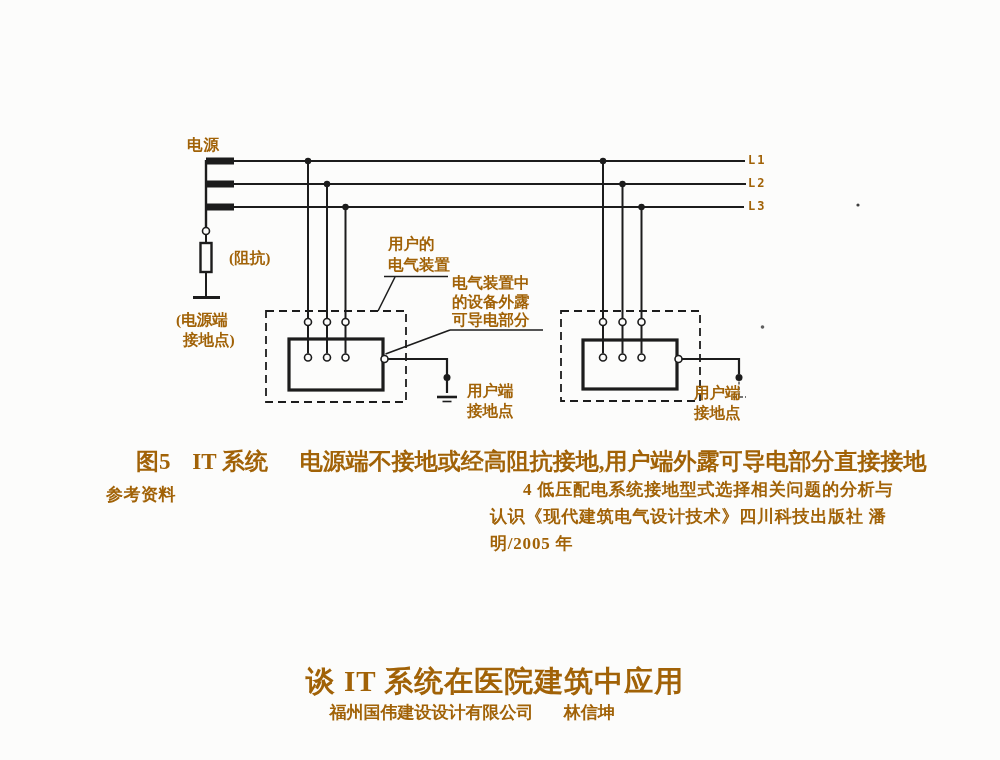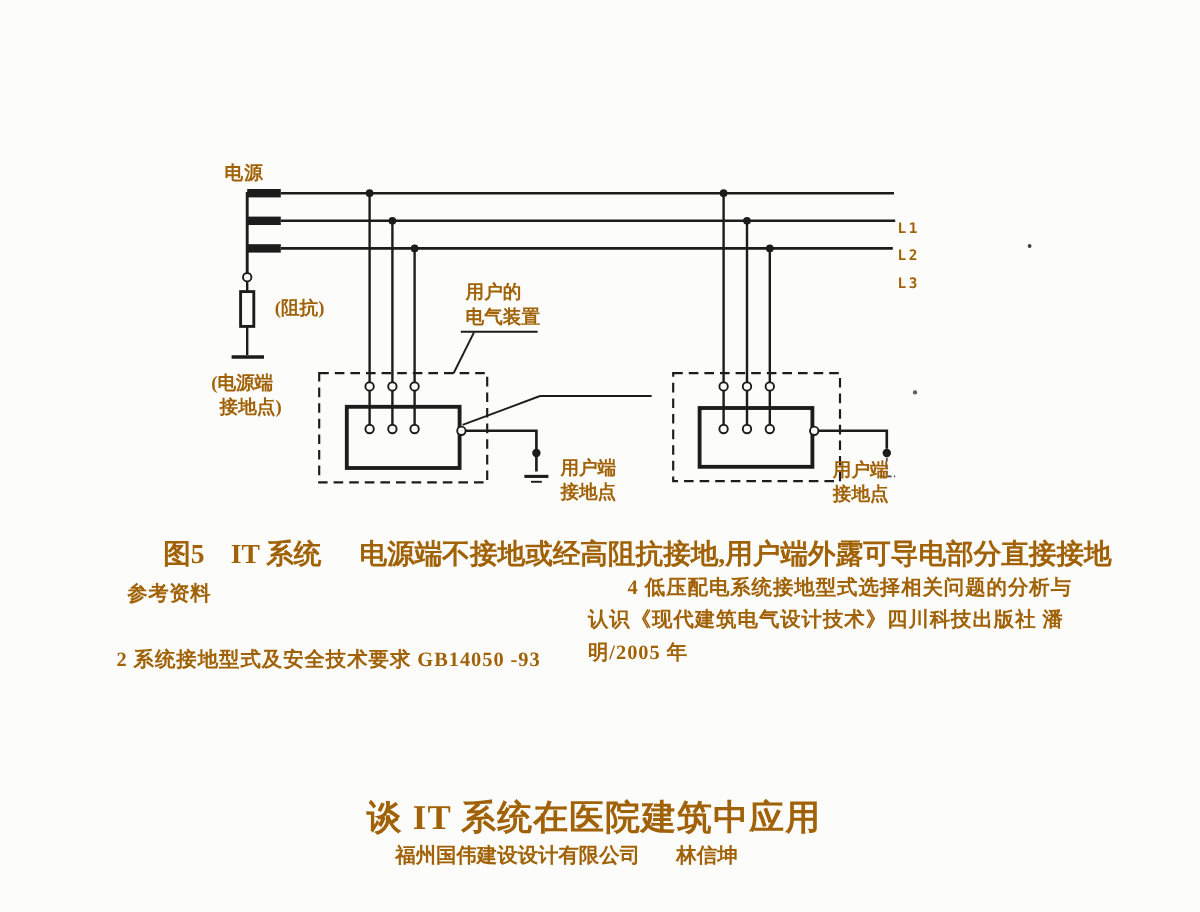--- a/index.html
+++ b/index.html
@@ -4,21 +4,21 @@
 <style>
   html,body{margin:0;padding:0;background:#e8e8e6;}
   .page{
     position:relative;width:1000px;height:760px;margin:0 auto;
     background:#fcfcfb;overflow:hidden;
     font-family:"Liberation Serif","DejaVu Serif",serif;
     color:#a16207;
   }
   .lbl{position:absolute;font-weight:700;white-space:nowrap;}
   .diag{font-size:15.5px;line-height:20px;}
-  .phase{font-family:"DejaVu Sans Mono",monospace;font-size:12px;letter-spacing:2px;font-weight:700;margin-top:30px;}
+  .phase{font-family:"DejaVu Sans Mono",monospace;font-size:12px;letter-spacing:2px;font-weight:700;}
   .caption{position:absolute;left:136px;top:446px;font-size:23px;font-weight:700;white-space:nowrap;}
   .caption span{display:inline-block;}
   .ref{font-size:17px;letter-spacing:0.8px;}
   .titlebar{
     position:absolute;left:0;top:662px;width:1000px;box-sizing:border-box;
     padding-right:10px;text-align:center;
     font-size:29px;font-weight:700;letter-spacing:1px;white-space:nowrap;
   }
   .byline{
     position:absolute;left:0;top:701px;width:1000px;box-sizing:border-box;
@@ -146,39 +146,43 @@
 
   <div class="lbl phase" style="left:748px;top:153px;">L1</div>
   <div class="lbl phase" style="left:748px;top:176px;">L2</div>
   <div class="lbl phase" style="left:748px;top:199px;">L3</div>
 
   <div class="lbl diag" style="left:388px;top:233px;line-height:21px;">
     <div>用户的</div>
     <div>电气装置</div>
   </div>
 
+  <div class="lbl diag" style="left:452px;top:274px;line-height:18.5px;">
+    <div>电气装置中</div>
+    <div>的设备外露</div>
+    <div>可导电部分</div>
+  </div>
 
   <div class="lbl diag" style="left:467px;top:381px;">
     <div>用户端</div>
     <div>接地点</div>
   </div>
 
   <div class="lbl diag" style="left:694px;top:383px;">
     <div>用户端</div>
     <div>接地点</div>
   </div>
 
   <div class="caption">
     <span style="margin-right:16px;">图5</span>
     <span style="margin-right:26px;">IT 系统</span>
     <span>电源端不接地或经高阻抗接地,用户端外露可导电部分直接接地</span>
   </div>
 
   <div class="lbl ref" style="left:106px;top:483px;letter-spacing:0.5px;">参考资料</div>
-  <div class="lbl ref" style="left:97px;top:538px;">2 系统接地型式及安全技术要求 GB14050 -93</div>
   <div class="lbl ref" style="left:523px;top:478px;">4 低压配电系统接地型式选择相关问题的分析与</div>
   <div class="lbl ref" style="left:490px;top:505px;">认识《现代建筑电气设计技术》四川科技出版社 潘</div>
   <div class="lbl ref" style="left:490px;top:532px;">明/2005 年</div>
 
   <div class="titlebar">谈 IT 系统在医院建筑中应用</div>
   <div class="byline">
     <span class="affil">福州国伟建设设计有限公司</span>
     <span>林信坤</span>
   </div>
 

